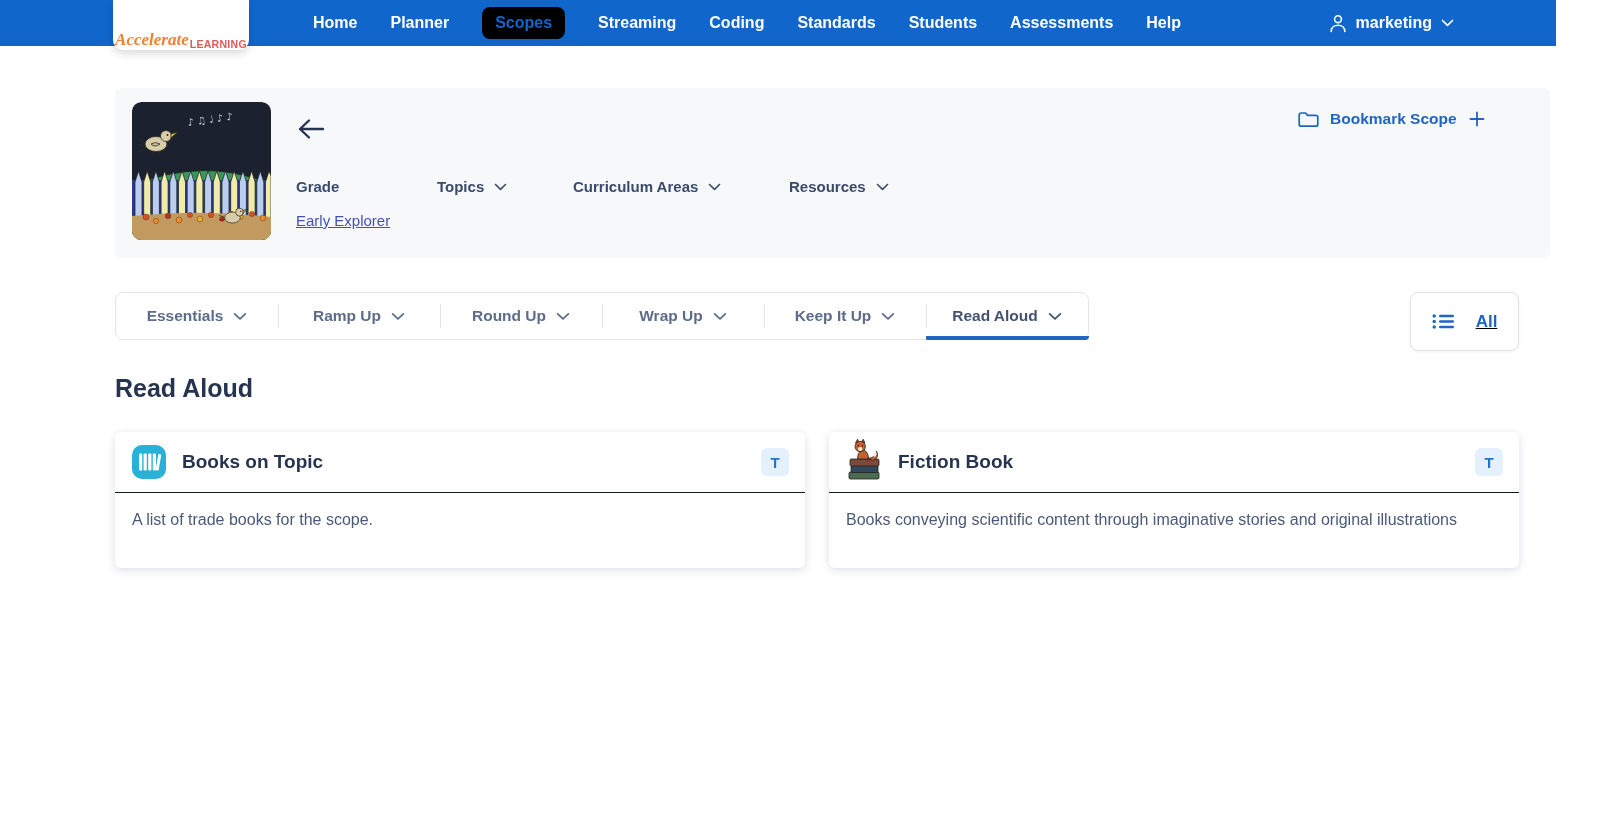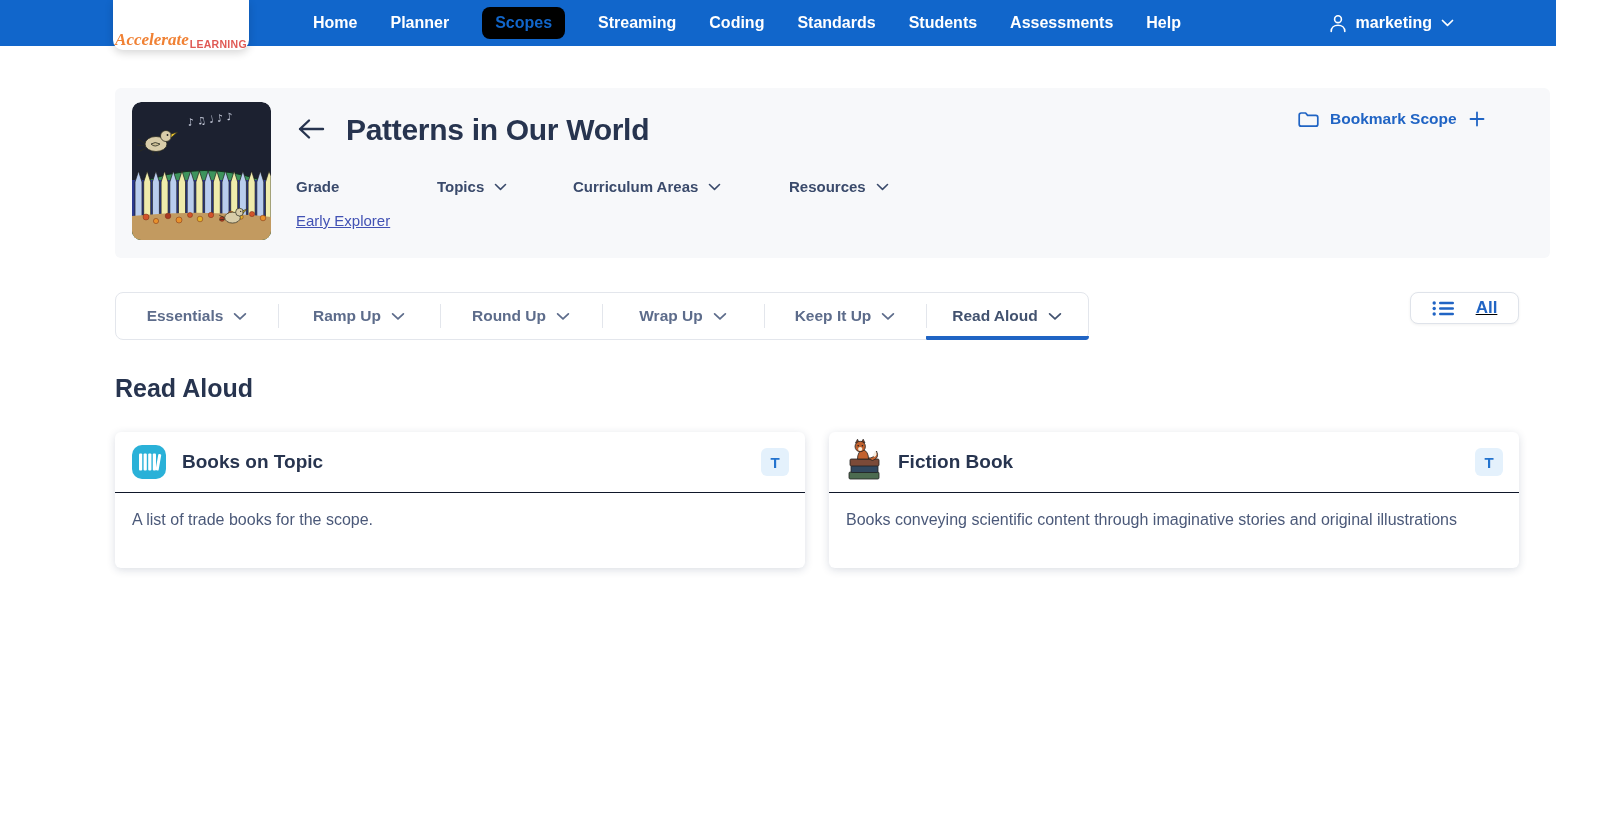--- a/index.html
+++ b/index.html
@@ -42,21 +42,21 @@
 
   
   .tab-bar{position:absolute;left:115px;top:292px;width:974px;height:48px;background:#fff;
     border:1px solid #E3E6EC;border-radius:8px;display:flex;box-sizing:border-box;}
   .tab{flex:1;position:relative;display:flex;align-items:center;justify-content:center;gap:10px;
     font-size:15.5px;font-weight:700;color:#5D6C8B;cursor:pointer;}
   .tab + .tab::before{content:"";position:absolute;left:0;top:11px;width:1px;height:24px;background:#E3E6EC;}
   .tab.active{color:#42526F;}
   .tab.active::after{content:"";position:absolute;left:0;right:-1px;bottom:-1px;height:4px;background:#2064C4;
     border-radius:1px 1px 6px 2px;}
-  .all-btn{position:absolute;left:1410px;top:292px;width:109px;height:32px;background:#fff;border:1px solid #DFE3EA;
+  .all-btn{position:absolute;left:1410px;top:292px;width:109px;height:59px;background:#fff;border:1px solid #DFE3EA;
     border-radius:8px;display:flex;align-items:center;justify-content:center;gap:22px;cursor:pointer;
     box-shadow:0 1px 3px rgba(0,0,0,.06);box-sizing:border-box;text-decoration:underline;}
   .all-label{color:#2064C4;font-size:17px;font-weight:700;}
 
   
   .section-title{position:absolute;left:115px;top:374px;margin:0;font-size:25px;font-weight:800;color:#27344F;}
 
   
   .card{position:absolute;top:432px;width:690px;height:136px;background:#fff;border-radius:6px;
     box-shadow:0 2px 8px rgba(33,50,85,.16);box-sizing:border-box;cursor:pointer;}
@@ -169,21 +169,20 @@
         <text x="56" y="24" font-size="10" fill="#C9CEDE" font-family="DejaVu Sans, sans-serif" transform="rotate(-8 56 24)">♪ ♫ ♩ ♪ ♪</text>
       </svg>
     </div>
 
     <button class="back-btn">
       <svg width="28" height="22" viewBox="0 0 28 22">
           <path d="M26 11 H3 M12 2.5 L3 11 l9 8.5" fill="none" stroke="#27344F" stroke-width="2.4" stroke-linecap="round" stroke-linejoin="round"></path>
         </svg>
     </button>
 
-    <h1 class="scope-title">Patterns in Our World</h1>
 
     <div class="meta-row">
       <div class="meta-item meta-grade">
         <span>Grade</span>
       </div>
       <div class="meta-item meta-topics">
         <span>Topics</span>
         <svg width="13" height="8" viewBox="0 0 13 8">
             <polyline points="1.5,1.5 6.5,6.3 11.5,1.5" fill="none" stroke="#3A4A6B" stroke-width="1.6" stroke-linecap="round" stroke-linejoin="round"></polyline>
           </svg>

